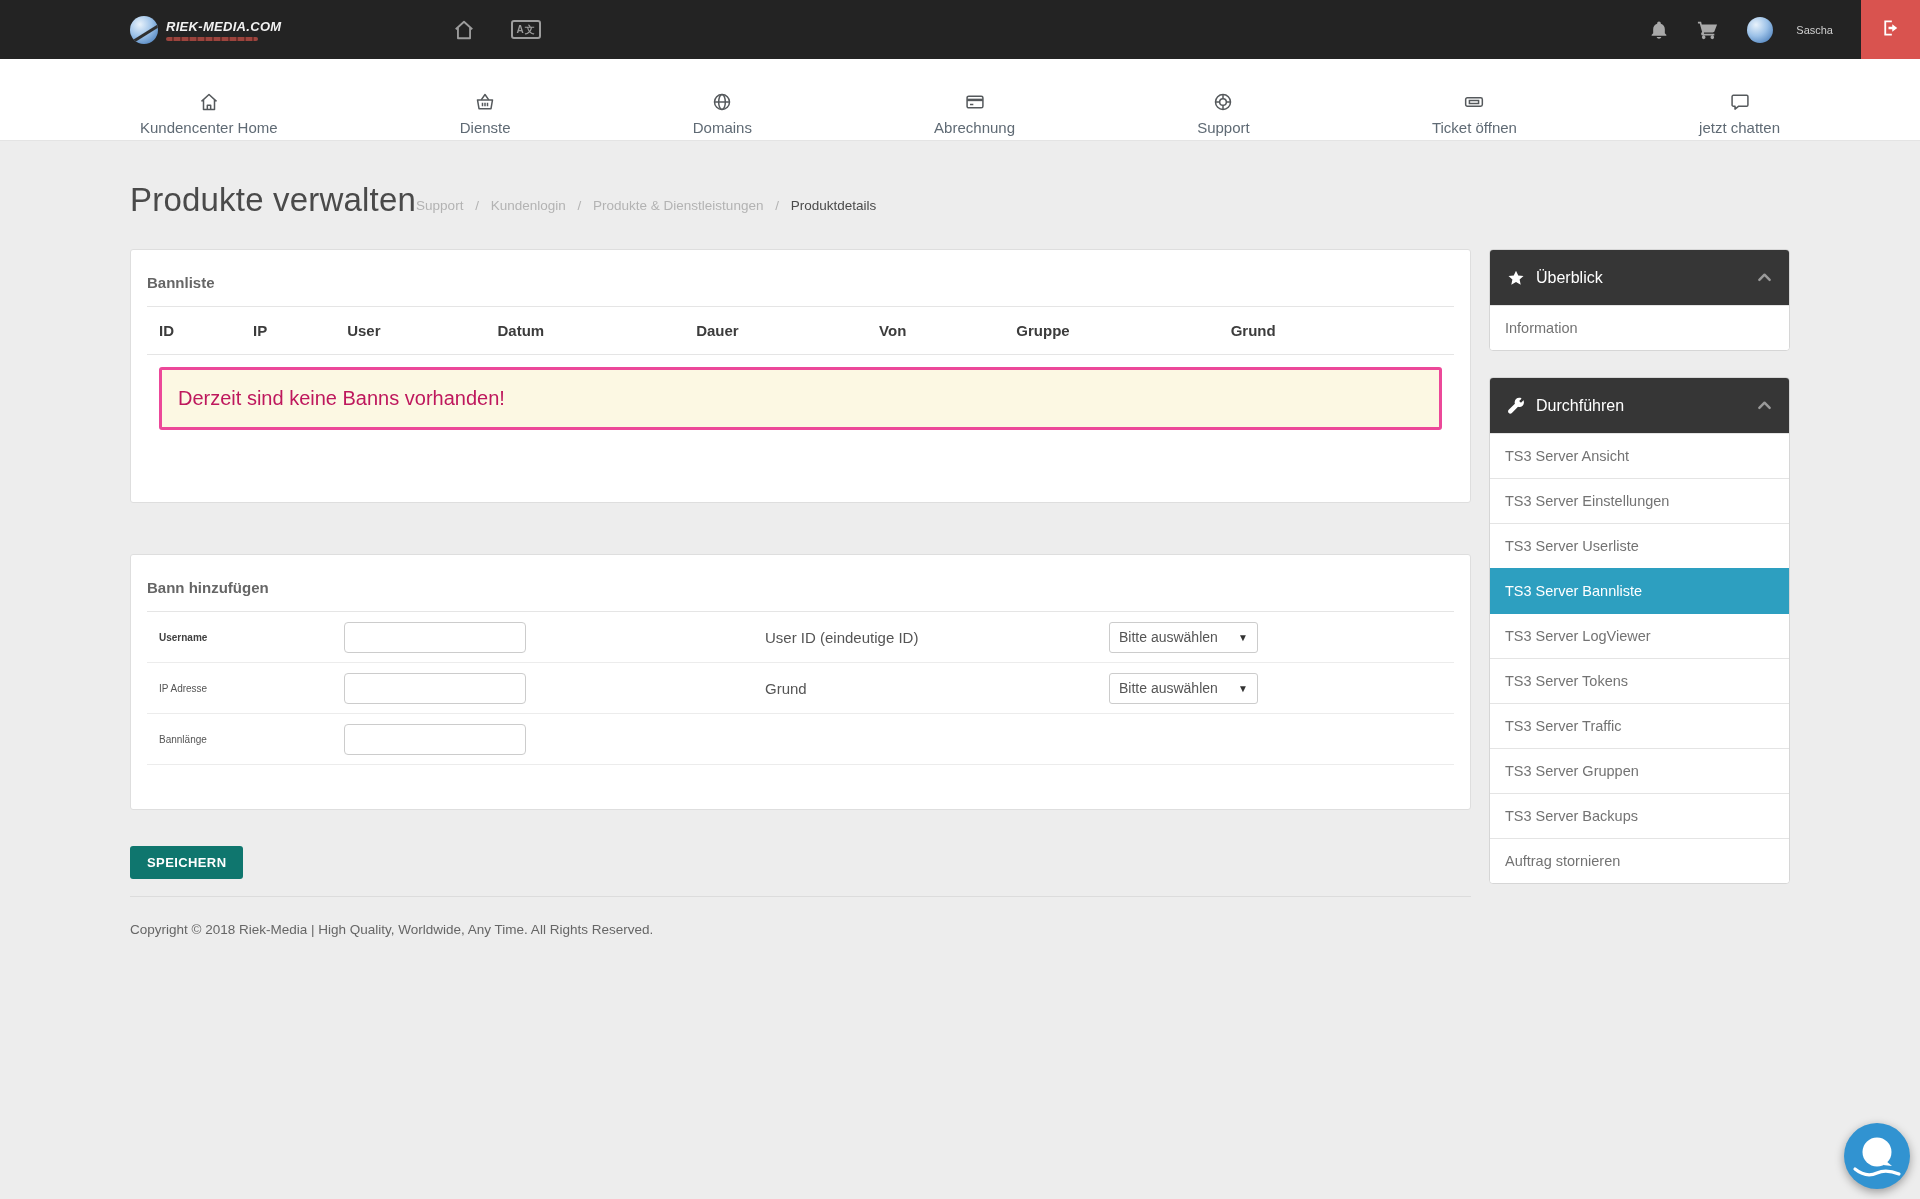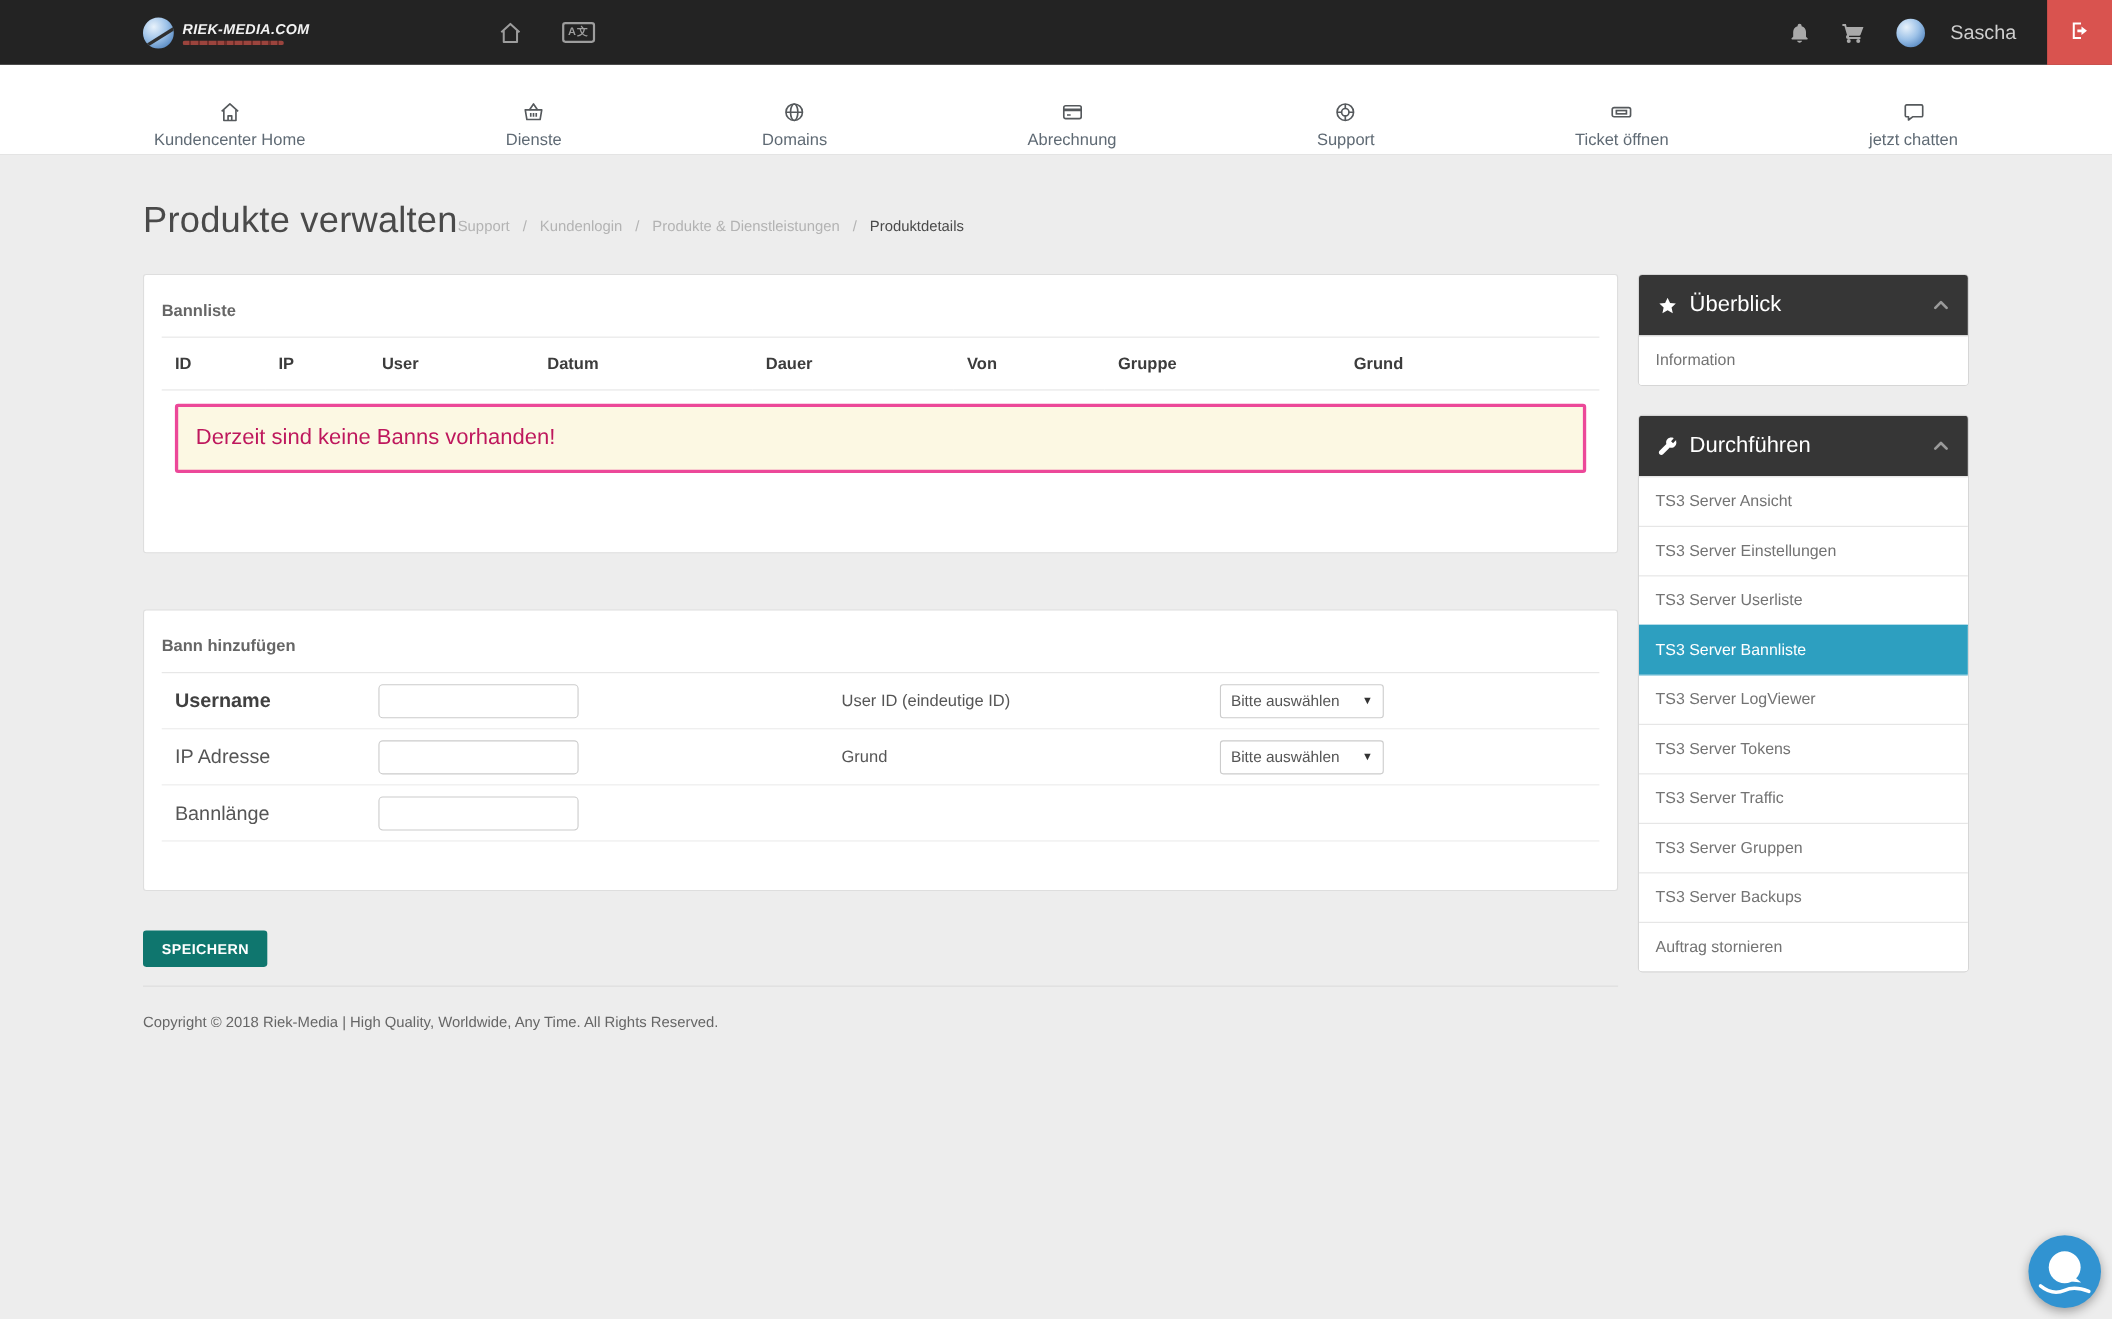--- a/index.html
+++ b/index.html
@@ -40,21 +40,21 @@
     font-size: 10px; font-weight: bold; padding: 1px 3px; letter-spacing: 1px; line-height: 13px;
   }
 
   .topbar-right { margin-left: auto; display: flex; align-items: center; height: 100%; }
   .topbar-right .ticon { color: #a9a9a9; cursor: pointer; margin-right: 28px; display: flex; align-items: center; }
   .user-chip { display: flex; align-items: center; gap: 9px; margin-right: 28px; cursor: pointer; }
   .avatar {
     width: 26px; height: 26px; border-radius: 50%;
     background: radial-gradient(circle at 35% 30%, #e8f2fb 0%, #9dc2e8 45%, #5b8cc4 80%, #3d6aa0 100%);
   }
-  .user-name { color: #cfcfcf; font-size: 18px; margin-left: 14px; }
+  .user-name { color: #cfcfcf; font-size: 11px; margin-left: 14px; }
   .logout-btn {
     width: 59px; height: 59px; background: #d9534f; border: none; cursor: pointer;
     display: flex; align-items: center; justify-content: center; margin-right: -130px;
   }
 
   
   .subnav { background: #fff; border-bottom: 1px solid #e4e4e4; height: 82px; }
   .subnav-inner {
     margin: 0 130px; height: 100%;
     display: flex; justify-content: space-between; align-items: flex-end;
@@ -101,21 +101,21 @@
     background: #fcf8e3; border: 3px solid #ec4899; border-radius: 3px;
     color: #be185d; font-size: 20px; padding: 17px 16px;
   }
 
   
   .form-row {
     display: flex; align-items: center;
     border-bottom: 1px solid #ececec; padding: 9px 0; min-height: 51px;
   }
   .form-table { margin-bottom: 28px; }
-  .fl-label { width: 197px; padding-left: 12px; font-size: 18px; color: #555; }
+  .fl-label { width: 197px; padding-left: 12px; font-size: 10px; color: #555; }
   .fl-label.bold { font-weight: bold; color: #404040; }
   .fl-control { width: 421px; }
   .fr-label { width: 344px; font-size: 15px; color: #555; }
   .fr-control { flex: 1; }
   .text-input {
     width: 182px; height: 31px; border: 1px solid #ccc; border-radius: 4px;
     padding: 0 8px; font-size: 14px; color: #555; background: #fff; outline: none;
   }
   .select-box {
     width: 149px; height: 31px; border: 1px solid #ccc; border-radius: 3px;
@@ -132,21 +132,21 @@
   }
 
   
   .footer { border-top: 1px solid #dcdcdc; margin-top: 17px; padding: 25px 0 46px; }
   .footer-text { color: #666; font-size: 13.5px; }
 
   
   .panel { border: 1px solid #d6d6d6; border-radius: 4px; overflow: hidden; background: #fff; margin-bottom: 26px; }
   .panel-header {
     background: #363636; color: #fff; height: 55px;
-    display: flex; align-items: center; padding: 0 17px; font-size: 20px; cursor: pointer;
+    display: flex; align-items: center; padding: 0 17px; font-size: 16px; cursor: pointer;
   }
   .panel-header .picon { display: flex; margin-right: 11px; }
   .panel-header .chev { margin-left: auto; display: flex; }
   .panel-item {
     height: 45px; display: flex; align-items: center; padding: 0 15px;
     font-size: 14.5px; color: #737373; background: #fff; border-top: 1px solid #e4e4e4;
     cursor: pointer;
   }
   .panel-item:first-of-type { border-top: none; }
   .panel-item.active { background: #2d9fc0; color: #fff; border-top-color: #2d9fc0; }

